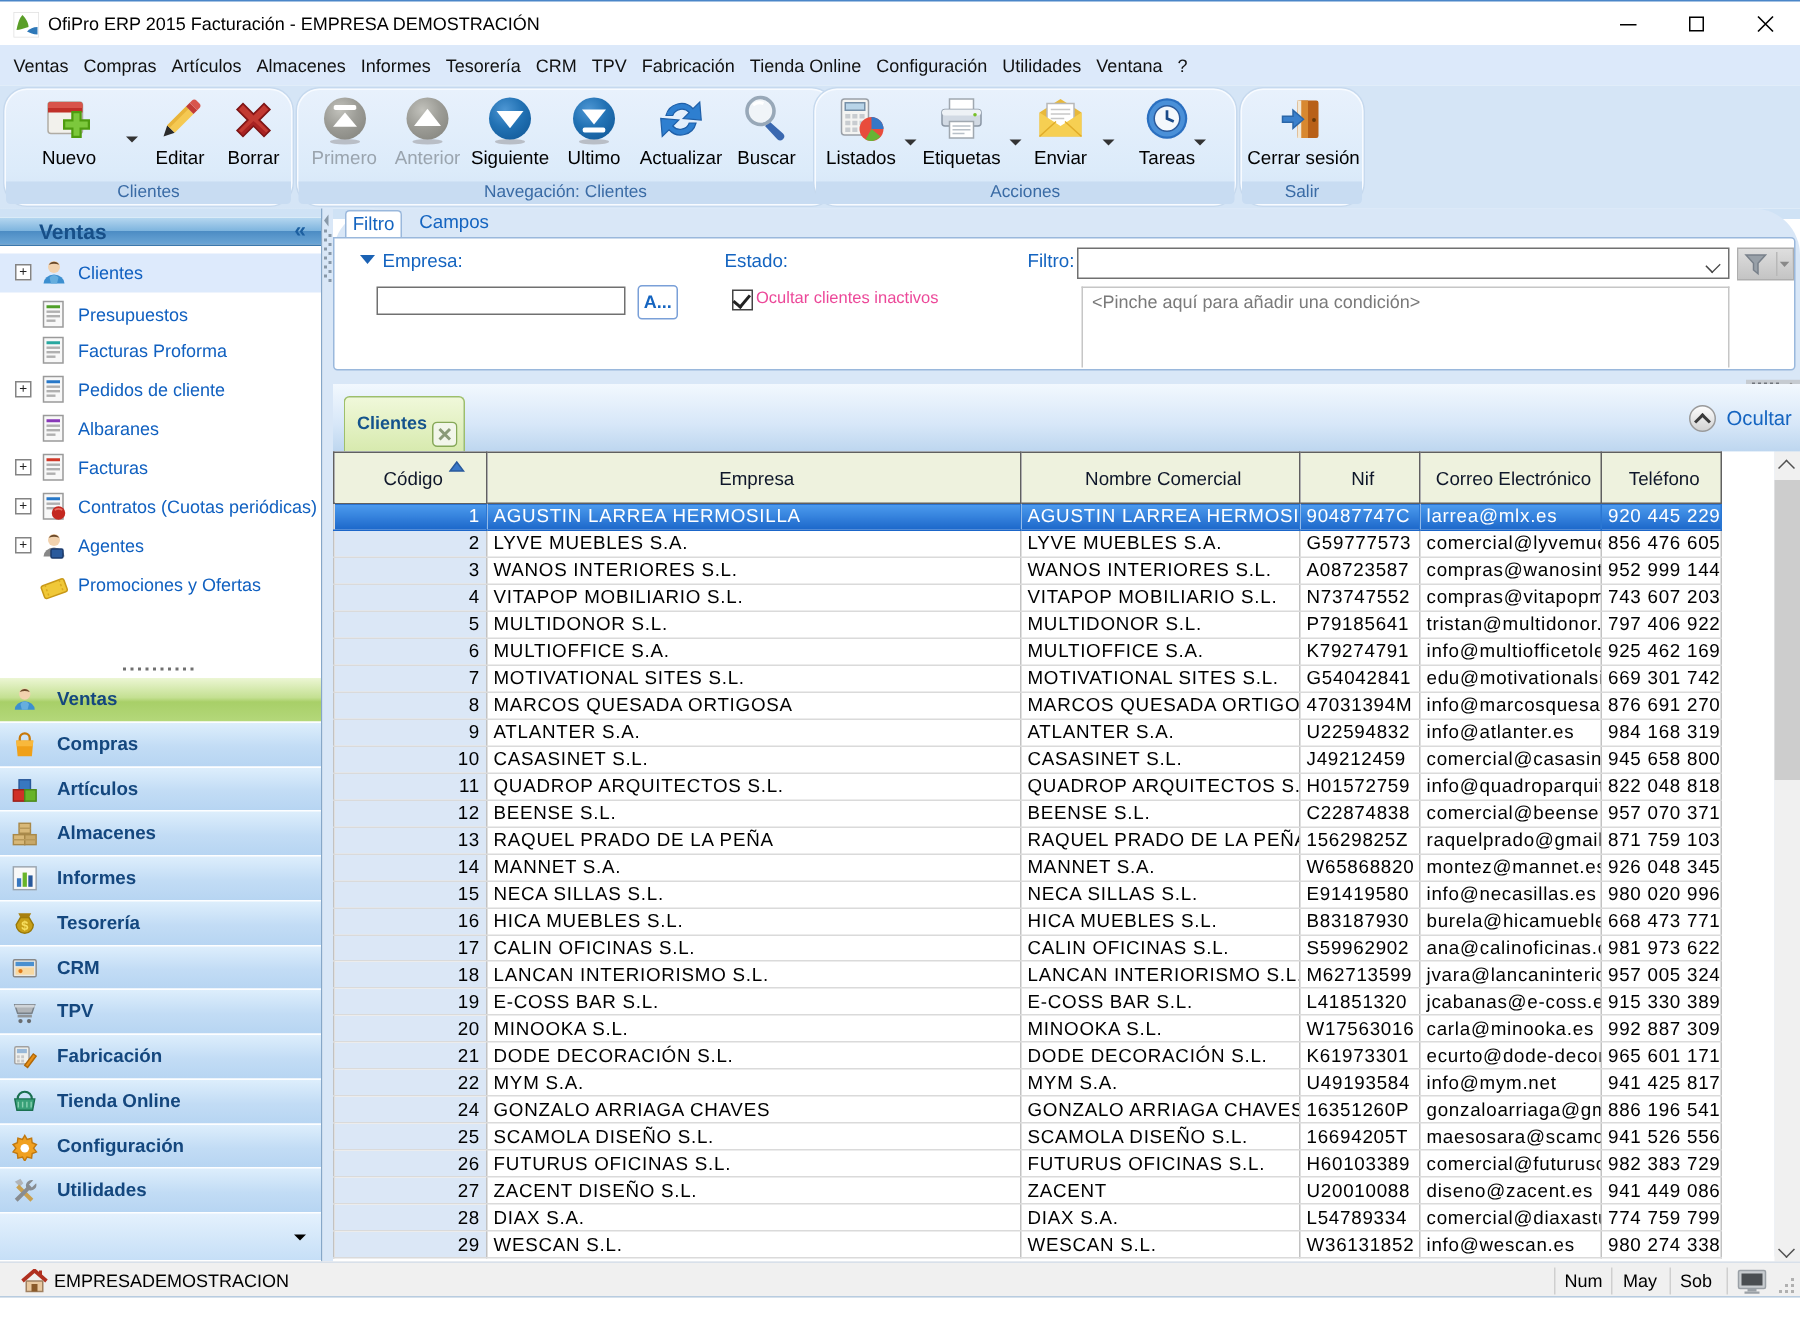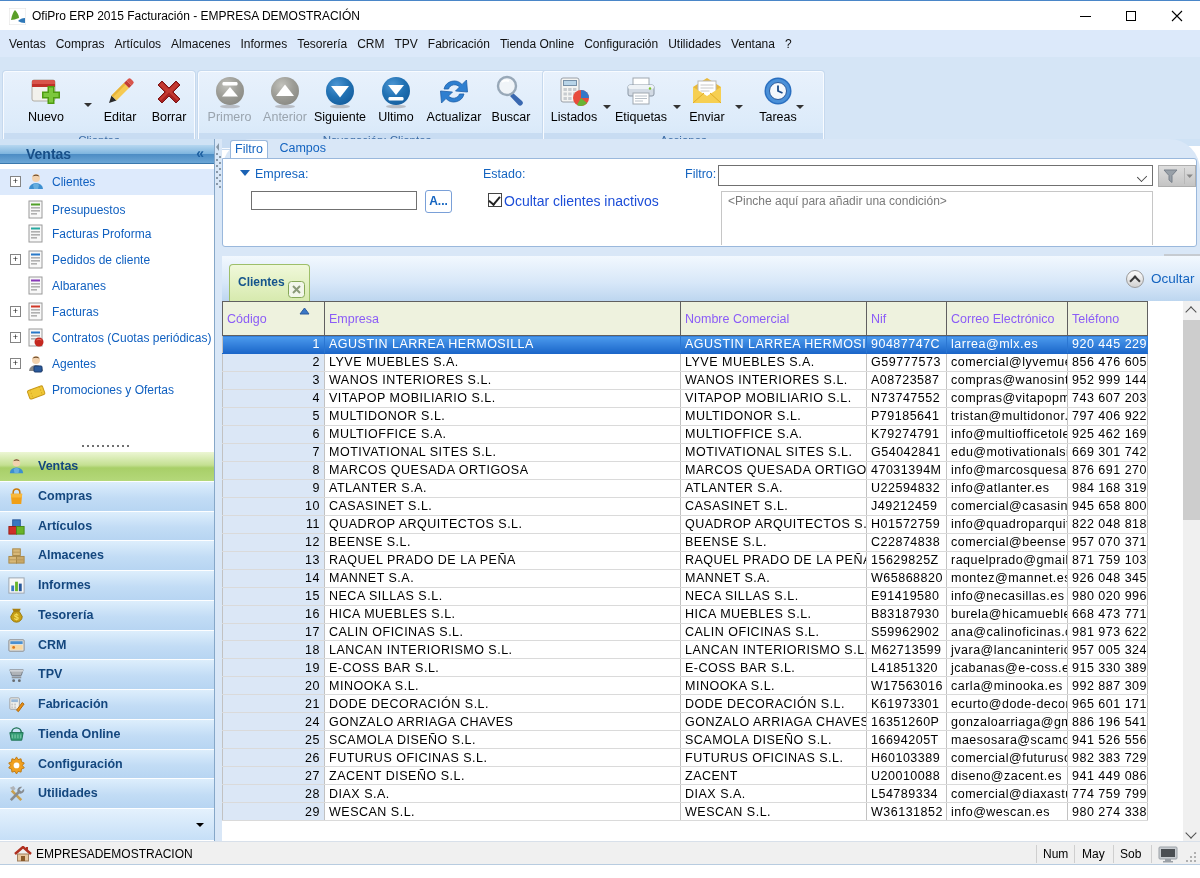--- a/index.html
+++ b/index.html
@@ -7,21 +7,21 @@
 .abs{position:absolute;}
 
 #titlebar{position:absolute;left:0;top:1px;width:1200px;height:30px;background:#fff;}
 #title{position:absolute;left:32px;top:8px;font-size:12px;color:#000;}
 .winbtn{position:absolute;top:0;width:45px;height:30px;}
 
 #menubar{position:absolute;left:0;top:30px;width:1200px;height:27px;background:#dce9fa;font-size:12px;color:#111;}
 #menubar span{display:inline-block;padding:7px 5px 0 5px;}
 
 #ribbon{position:absolute;left:0;top:57px;width:1200px;height:82px;background:#d5e5f6;}
-.rgroup{position:absolute;top:14px;height:78px;background:linear-gradient(180deg,#e8f1fc,#dcebfa 70%,#d4e5f7);border:1px solid #f8fbff;border-radius:3px;box-shadow:0 0 0 1px #c6d9ee;}
+.rgroup{position:absolute;top:2px;height:78px;background:linear-gradient(180deg,#e8f1fc,#dcebfa 70%,#d4e5f7);border:1px solid #f8fbff;border-radius:15px;box-shadow:0 0 0 1px #c6d9ee;}
 .rlabel{position:absolute;left:0;right:0;bottom:0;height:15px;background:#c8dcf2;border-radius:0 0 3px 3px;text-align:center;font-size:11.5px;color:#3a6ba5;line-height:15px;}
 .rbtn{position:absolute;top:3px;text-align:center;}
 .rbtn .ic{display:block;margin:0 auto;}
 .rbtn .tx{display:block;font-size:12.5px;color:#000;margin-top:1px;}
 .rbtn.dis .tx{color:#9aa4ae;}
 .dar{position:absolute;width:0;height:0;border-left:4px solid transparent;border-right:4px solid transparent;border-top:4px solid #333;}
 
 #sidebar{position:absolute;left:0;top:139px;width:215px;height:702px;background:linear-gradient(#cfe2f5 0,#cfe2f5 6px,#fff 6px);border-right:1px solid #86a7c8;}
 #sbhead{position:absolute;left:0;top:6px;width:214px;height:19px;background:linear-gradient(180deg,#b6d7f0,#7db4de 50%,#4c8cc4 51%,#6ba6d6);border-bottom:1px solid #3a78ad;}
 #sbhead .t{position:absolute;left:26px;top:1px;font-size:14px;font-weight:bold;color:#174f88;}
@@ -47,38 +47,38 @@
 .ftab{position:absolute;top:1px;height:18px;font-size:12.5px;color:#1464c0;}
 #ftab1{left:8px;width:38px;background:#fff;border:1px solid #9ab8dc;border-bottom:none;border-radius:3px 3px 0 0;text-align:center;line-height:17px;z-index:3;}
 #ftab2{left:52px;width:52px;text-align:right;line-height:17px;}
 #fpanel{position:absolute;left:0px;top:19px;width:975px;height:89px;background:#fff;border:1px solid #9ab8dc;border-radius:0 3px 3px 3px;}
 .flbl{position:absolute;font-size:12.5px;color:#1464c0;}
 .tribl{position:absolute;width:0;height:0;border-left:5px solid transparent;border-right:5px solid transparent;border-top:6px solid #1b62b4;}
 #finput{position:absolute;left:28px;top:32px;width:166px;height:19px;border:1px solid #707070;background:#fff;}
 #abtn{position:absolute;left:202px;top:31px;width:27px;height:23px;border:1px solid #7aa0d8;border-radius:3px;background:#fff;color:#1464c0;font-weight:bold;font-size:12px;text-align:center;line-height:21px;}
 #chk{position:absolute;left:265px;top:34px;width:14px;height:14px;border:1.5px solid #444;background:#fff;}
 #chk:after{content:"";position:absolute;left:2px;top:0px;width:5px;height:9px;border:solid #222;border-width:0 2px 2px 0;transform:rotate(40deg);}
-#chklbl{position:absolute;left:281px;top:34px;font-size:14px;color:#1d4ed8;}
+#chklbl{position:absolute;left:281px;top:34px;font-size:11px;color:#ec4899;}
 #fcombo{position:absolute;left:495px;top:6px;width:435px;height:21px;border:1px solid #707070;background:#fff;}
 #fcombo .chv{position:absolute;right:6px;top:7px;width:8px;height:8px;border:solid #444;border-width:0 0 1.5px 1.5px;transform:rotate(-45deg) scale(1,.8);}
 #fbtn{position:absolute;left:935px;top:6px;width:38px;height:22px;border:1px solid #aeaeae;background:linear-gradient(180deg,#dedede,#c4c4c4);}
 #fcond{position:absolute;left:498px;top:32px;width:432px;height:54px;border:1px solid #c6c6c6;border-bottom:none;background:#fff;font-size:12px;color:#7a7a7a;padding:2px 0 0 6px;}
 
 #grip{position:absolute;left:0;top:109px;width:976px;height:8px;}
 #tabstrip{position:absolute;left:0;top:117px;width:978px;height:45px;background:linear-gradient(180deg,#f2f8fe,#d7e7f8 60%,#bdd6ef);}
 #doctab{position:absolute;left:7px;top:8px;width:81px;height:37px;background:linear-gradient(180deg,#f0f8da,#d7eaae);border:1px solid #9ebf6a;border-bottom:none;border-radius:4px 4px 0 0;}
 #doctab .tx{position:absolute;left:8px;top:10px;font-size:12px;font-weight:bold;color:#15548c;}
 #ocbtn{position:absolute;left:904px;top:14px;width:18px;height:18px;border-radius:50%;border:1px solid #9a9a9a;background:linear-gradient(180deg,#fdfdfd,#d2d2d2);}
 #ocbtn:after{content:"";position:absolute;left:4px;top:6px;width:6px;height:6px;border:solid #3a3a3a;border-width:2.5px 2.5px 0 0;transform:rotate(-45deg);}
 #oclbl{position:absolute;left:929px;top:15px;font-size:13.5px;color:#1464c0;text-align:center;}
 
 #grid{position:absolute;left:0;top:162px;width:961px;height:540px;background:#fff;}
 table{border-collapse:collapse;table-layout:fixed;width:925px;}
 td,th{overflow:hidden;white-space:nowrap;font-weight:normal;}
-thead th{background:#eef2de;border:1px solid #606060;border-left:none;font-size:12.5px;color:#8b5cf6;text-align:left;height:34px;padding:0 0 0 4px;}
+thead th{background:#eef2de;border:1px solid #606060;border-left:none;font-size:12.5px;color:#0f172a;text-align:center;height:34px;padding:0 0 0 4px;}
 thead th:first-child{border-left:1px solid #606060;}
 tbody td{border-right:1px solid #c2c2c2;border-bottom:1px solid #dadada;font-size:12.5px;letter-spacing:0.5px;color:#000;height:17.98px;padding:0 0 0 4px;}
 tbody td:first-child{border-left:1px solid #c2c2c2;background:#dbe7f6;text-align:right;padding:0 4px 0 0;}
 tr.sel td{background:linear-gradient(180deg,#4c9bee,#1b66c9)!important;color:#fff;border-right-color:#2a76d2;border-bottom-color:#1b66c9;}
 #vscroll{position:absolute;left:961px;top:162px;width:17px;height:540px;background:#f0f0f0;}
 #vthumb{position:absolute;left:0;top:19px;width:17px;height:200px;background:#cdcdcd;}
 .sarr{position:absolute;left:4px;width:8px;height:8px;border:solid #505050;border-width:0 0 1.5px 1.5px;}
 
 #statusbar{position:absolute;left:0;top:841px;width:1200px;height:24px;background:#f0f0f0;border-top:1px solid #d8e0ea;border-bottom:1px solid #b8cce0;font-size:12px;color:#000;}
 .ssep{position:absolute;top:3px;width:1px;height:18px;background:#cfcfcf;}
@@ -266,20 +266,33 @@
           <circle cx="17" cy="16" r="13.5" fill="#2a6fc0"></circle>
           <circle cx="17" cy="16" r="12" fill="#4a90d8"></circle>
           <circle cx="17" cy="16" r="8.5" fill="#f4f8fc" stroke="#2a5a9c"></circle>
           <path d="M17,10.5 L17,16 L21.5,18" stroke="#1a4a88" stroke-width="1.8" fill="none"></path>
         </svg>
         <span class="tx">Tareas</span>
       </div>
   <div class="dar" style="left:252px;top:33px"></div>
   <div class="rlabel">Acciones</div>
  </div>
+ <div class="rgroup" style="left:827px;width:82px">
+  <div class="rbtn" style="left:0px;width:82px">
+        <svg class="ic" width="34" height="34" viewBox="0 0 34 34">
+          <rect x="13" y="4" width="14" height="25" rx="1.5" fill="#b86018"></rect>
+          <path d="M13,4 h7 v25 h-7 z" fill="#d88830"></path>
+          <rect x="13" y="4" width="2.5" height="25" fill="#f0e8d8"></rect>
+          <circle cx="24" cy="17" r="1.3" fill="#683808"></circle>
+          <path d="M3,14.5 h7 v-4 l7,6 l-7,6 v-4 h-7 z" fill="#3a80cc" stroke="#2a66a8"></path>
+        </svg>
+        <span class="tx">Cerrar sesión</span>
+      </div>
+  <div class="rlabel">Salir</div>
+ </div>
 </div>
 <div id="sidebar">
  <div id="sbhead">
       <span class="t">Ventas</span>
       <span class="c">«</span>
     </div>
  <div id="tree">
   <div class="titem sel" style="top:5px">
         <span class="plus">+</span>
         <svg class="ic" width="20" height="20" viewBox="0 0 20 20">
@@ -753,20 +766,28 @@
           </tr>
  <tr>
             <td>21</td>
             <td>DODE DECORACIÓN S.L.</td>
             <td>DODE DECORACIÓN S.L.</td>
             <td>K61973301</td>
             <td>ecurto@dode-decoracio</td>
             <td>965 601 171</td>
           </tr>
  <tr>
+            <td>22</td>
+            <td>MYM S.A.</td>
+            <td>MYM S.A.</td>
+            <td>U49193584</td>
+            <td>info@mym.net</td>
+            <td>941 425 817</td>
+          </tr>
+ <tr>
             <td>24</td>
             <td>GONZALO ARRIAGA CHAVES</td>
             <td>GONZALO ARRIAGA CHAVES</td>
             <td>16351260P</td>
             <td>gonzaloarriaga@gmail.c</td>
             <td>886 196 541</td>
           </tr>
  <tr>
             <td>25</td>
             <td>SCAMOLA DISEÑO S.L.</td>

